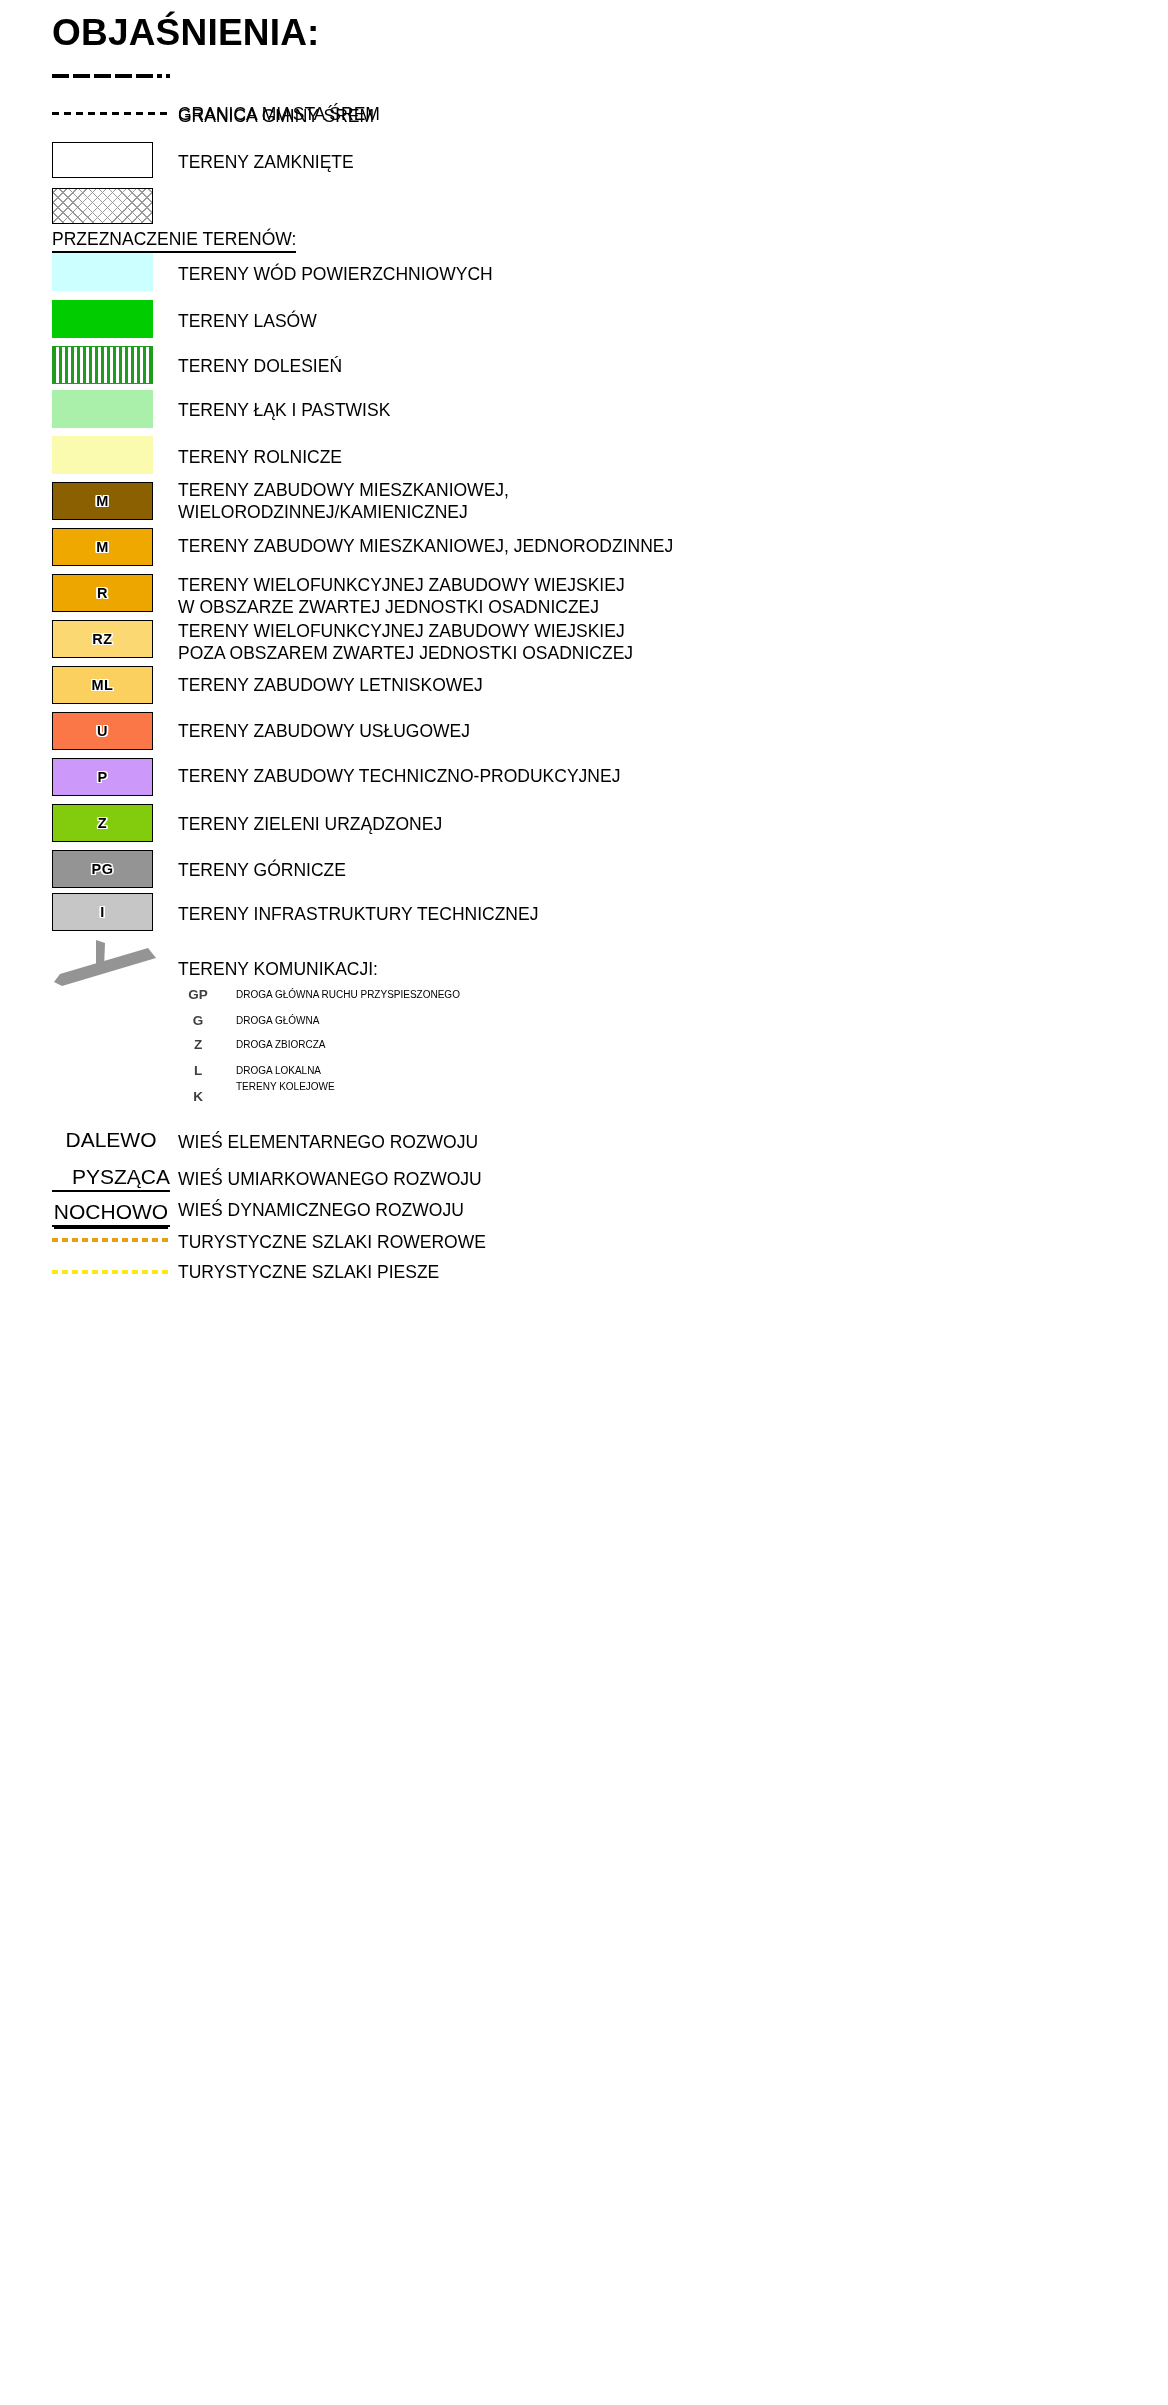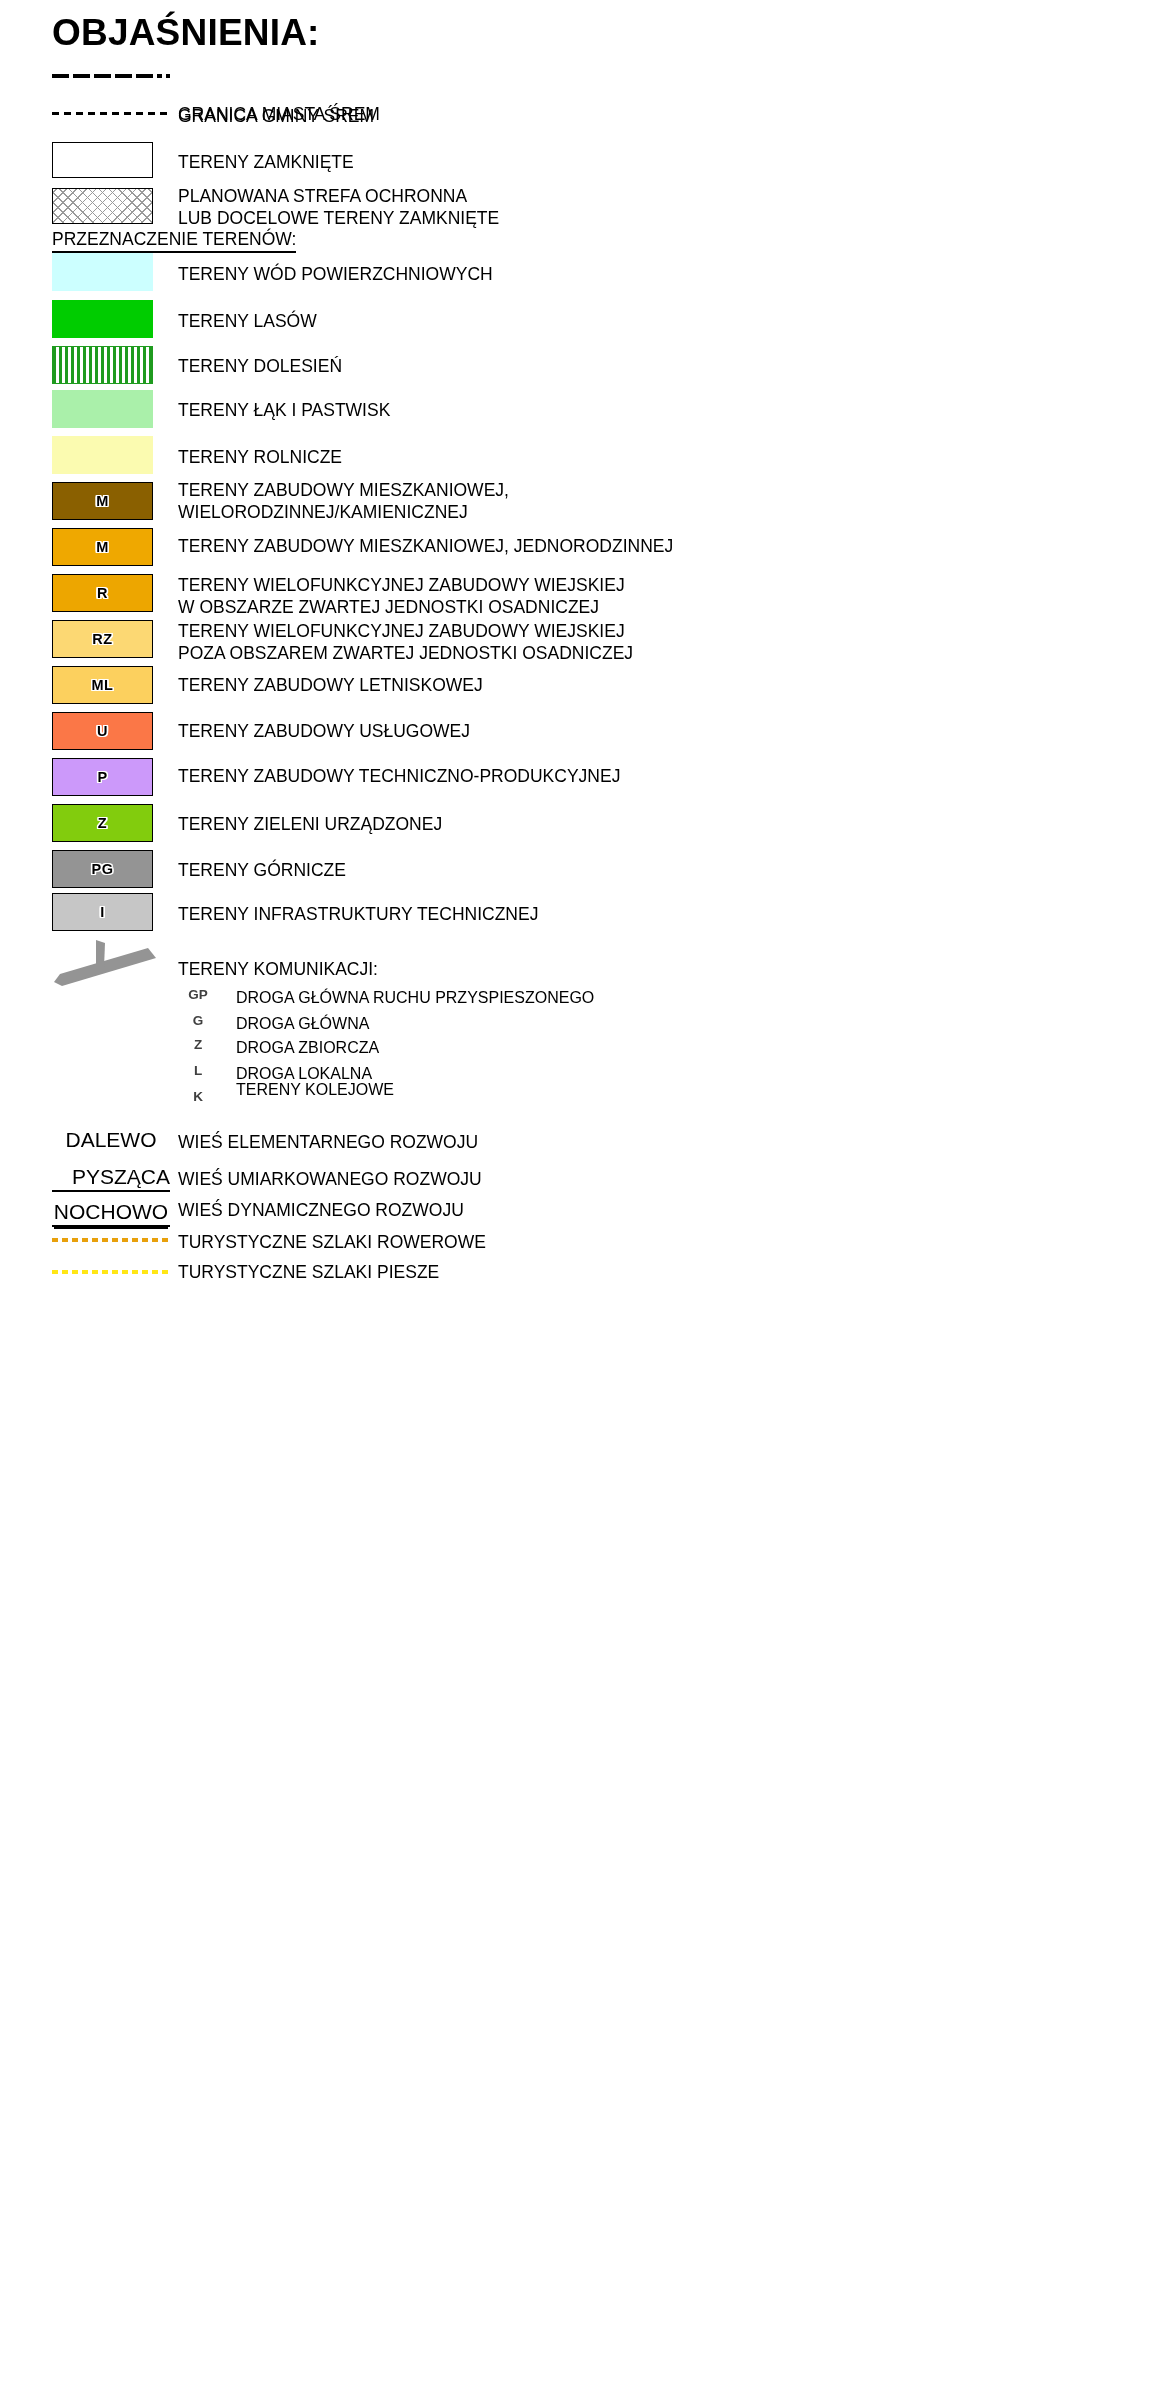--- a/index.html
+++ b/index.html
@@ -90,21 +90,21 @@
   .roadsym{position:absolute;left:52px;width:118px;height:46px;}
 
   
   .kom-code{
     position:absolute;
     font-size:13.5px;font-weight:bold;color:#404040;
     text-align:center;width:40px;
   }
   .kom-lbl{
     position:absolute;left:236px;
-    font-size:16px;white-space:nowrap;
+    font-size:10px;white-space:nowrap;
   }
 
   
   .village{
     position:absolute;left:52px;width:118px;
     font-size:21px;text-align:center;white-space:nowrap;
   }
   .village.u1{border-bottom:2px solid #000;padding-bottom:1px;}
   .village.u2{border-bottom:2px solid #000;padding-bottom:1px;
               box-shadow:0 4px 0 -2px #000;}
@@ -150,21 +150,20 @@
   <div class="lbl" style="top:104px;">GRANICA MIASTA ŚREM</div>
 
   <div class="sym" style="top:142px;">
     <div class="box" style="height:36px;"></div>
   </div>
   <div class="lbl" style="top:152px;">TERENY ZAMKNIĘTE</div>
 
   <div class="sym" style="top:188px;">
     <div class="box hatch" style="height:36px;"></div>
   </div>
-  <div class="lbl two" style="top:185px;"><span>PLANOWANA STREFA OCHRONNA</span><br><span>LUB DOCELOWE TERENY ZAMKNIĘTE</span></div>
 
   <div class="section-head" style="top:229px;">PRZEZNACZENIE TERENÓW:</div>
 
   <div class="sym" style="top:253px;">
     <div class="plain" style="background:#ccffff;"></div>
   </div>
   <div class="lbl" style="top:264px;">TERENY WÓD POWIERZCHNIOWYCH</div>
 
   <div class="sym" style="top:300px;">
     <div class="plain" style="background:#00cc00;"></div>

